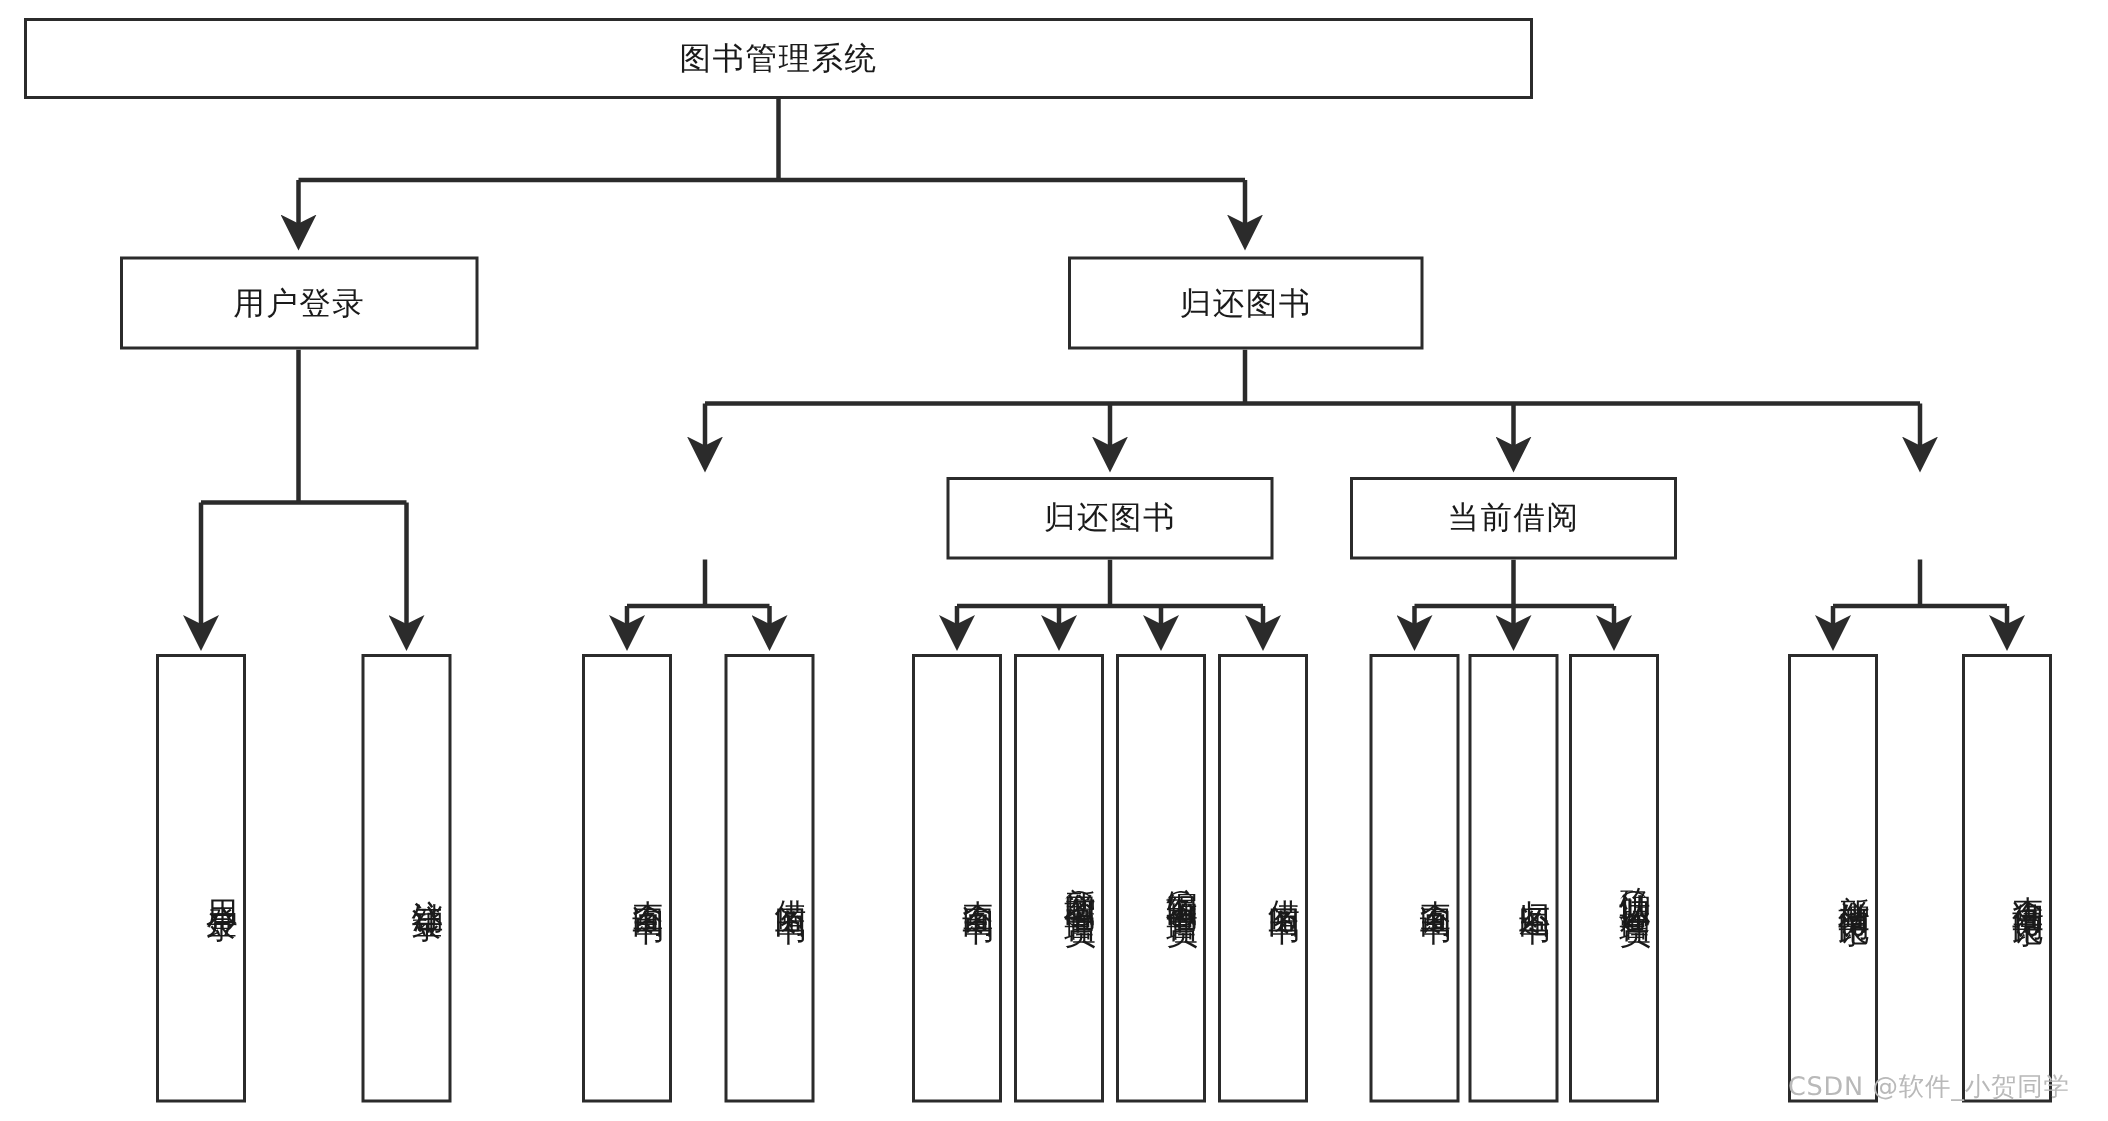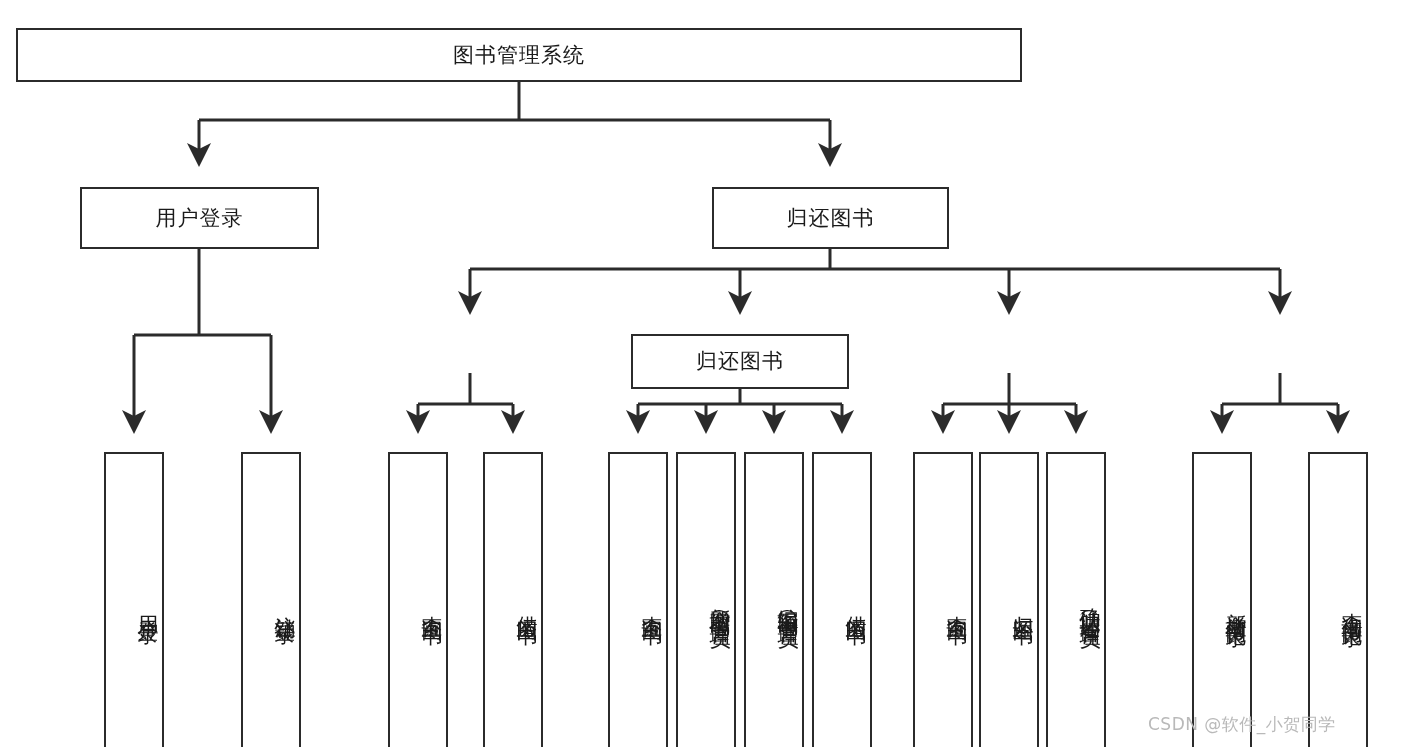--- a/index.html
+++ b/index.html
@@ -27,21 +27,20 @@
   }
   .node {
     position: absolute;
     box-sizing: border-box;
     border: 2px solid #2b2b2b;
     background: #ffffff;
     display: flex;
     align-items: center;
     justify-content: center;
     color: #1a1a1a;
-    margin-top: 16px;
   }
   .node.h {
     font-size: 21px;
     line-height: 1.25;
     letter-spacing: 1px;
   }
   .node.v {
     writing-mode: vertical-rl;
     text-orientation: upright;
     font-size: 21px;
@@ -127,20 +126,23 @@
   <div class="node h" style="left:80px; top:171px; width:239px; height:62px;">
     <span>用户登录</span>
   </div>
   <div class="node h" style="left:712px; top:171px; width:237px; height:62px;">
     <span>归还图书</span>
   </div>
 
   <div class="node h" style="left:631px; top:318px; width:218px; height:55px;">
     <span>归还图书</span>
   </div>
+  <div class="node h" style="left:900px; top:318px; width:218px; height:55px;">
+    <span>当前借阅</span>
+  </div>
 
   <div class="node v" style="left:104px; top:436px; width:60px; height:299px;">
     <span class="vt">用户登录</span>
   </div>
   <div class="node v" style="left:241px; top:436px; width:60px; height:299px;">
     <span class="vt">注销登录</span>
   </div>
 
   <div class="node v" style="left:388px; top:436px; width:60px; height:299px;">
     <span class="vt">查询图书</span>
@@ -172,15 +174,15 @@
     <span class="vt">确认归还（管理员）</span>
   </div>
 
   <div class="node v" style="left:1192px; top:436px; width:60px; height:299px;">
     <span class="vt">新增借阅记录</span>
   </div>
   <div class="node v" style="left:1308px; top:436px; width:60px; height:299px;">
     <span class="vt">查询借阅记录</span>
   </div>
 
-  <div class="watermark" style="left:1148px; top:713px;text-align:right;">CSDN @软件_小贺同学</div>
+  <div class="watermark" style="left:1192px; top:713px;text-align:right;">CSDN @软件_小贺同学</div>
 
 </div>
 
 </body></html>

